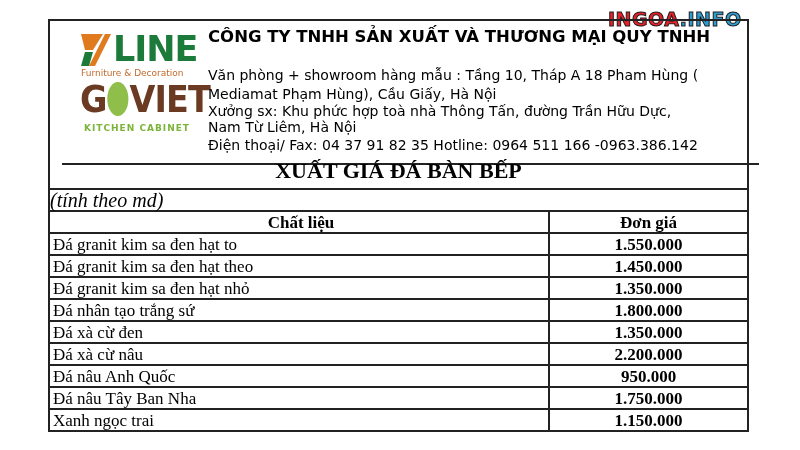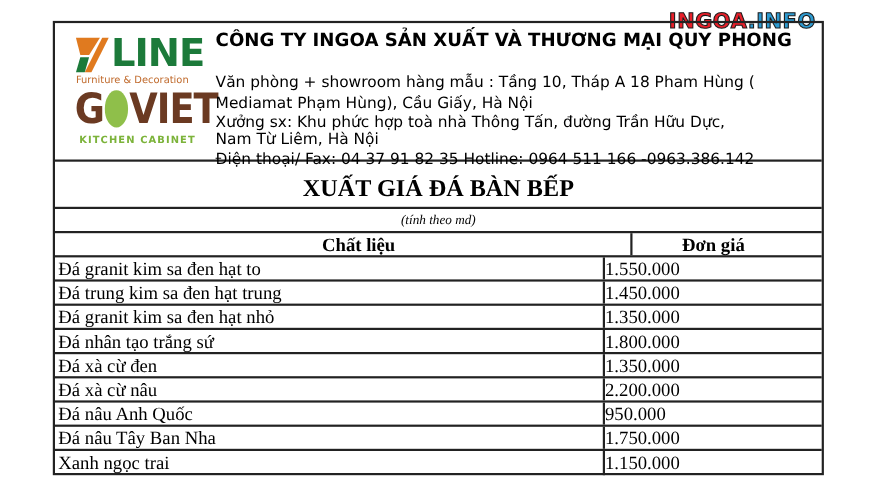--- a/index.html
+++ b/index.html
@@ -4,41 +4,41 @@
 <style>
   html, body { margin:0; padding:0; background:#ffffff; }
   body { width:800px; height:450px; position:relative; overflow:hidden; font-family:"DejaVu Sans", sans-serif; color:#000; }
 
   .watermark { position:absolute; left:608px; top:8px; font-family:"DejaVu Sans", sans-serif; font-weight:bold; font-size:19px; letter-spacing:0.5px; -webkit-text-stroke:1px #1b1b1b; }
   .watermark .w1 { color:#e8202a; }
   .watermark .w2 { color:#2e9bd1;margin-top:12px; }
 
   .frame { position:absolute; left:48px; top:19px; width:701px; height:413px; border:2px solid #222; box-sizing:border-box; }
 
-  .header { position:absolute; left:0; top:0; width:100%; height:126px; border-bottom:2px solid #222; box-sizing:border-box; }
+  .header { position:absolute; left:12px; top:0; width:100%; height:144px; border-bottom:2px solid #222; box-sizing:border-box; }
 
   .logo-xline { position:absolute; left:19px; top:11px; width:112px; height:32px; }
   .xline-text { position:absolute; left:0; top:0; font-family:"DejaVu Sans", sans-serif; font-weight:bold; font-size:35px; line-height:35px; letter-spacing:-1px; color:#1c7a3a; }
   .xline-sub { position:absolute; left:19px; top:47px; font-size:9px; color:#c06a2c; font-family:"DejaVu Sans", sans-serif; }
   .goviet { position:absolute; left:18px; top:58px; font-family:"DejaVu Sans", sans-serif; font-weight:bold; font-size:38px; line-height:40px; color:#6b3a22; letter-spacing:-1px; transform:scaleX(0.88); transform-origin:left top; }
   .goviet .o { display:inline-block; width:24px; height:34px; border-radius:50%; background:#8fbf4a; vertical-align:-4px; margin:0 1px; }
   .kitchen { position:absolute; left:22px; top:102px; font-size:9px; font-weight:bold; color:#7cb33a; letter-spacing:1px; font-family:"DejaVu Sans", sans-serif; }
 
   .company { position:absolute; left:146px; top:6px; font-weight:bold; font-size:16.5px; color:#000; white-space:nowrap; }
   .info-line { position:absolute; left:146px; font-size:14px; line-height:17px; color:#000; white-space:nowrap;margin-top:16px; }
 
   .title-row { position:absolute; left:0; top:132px; width:100%; height:37px; border-bottom:2px solid #222; box-sizing:border-box; text-align:center; font-family:"Liberation Serif", serif; font-weight:bold; font-size:22px; line-height:35px; }
-  .sub-row { position:absolute; left:0; top:169px; width:100%; height:22px; border-bottom:2px solid #222; box-sizing:border-box; text-align:center; font-family:"Liberation Serif", serif; font-style:italic; font-size:12px; line-height:20px; }
+  .sub-row { position:absolute; left:0; top:169px; width:100%; height:22px; border-bottom:2px solid #222; box-sizing:border-box; text-align:left; font-family:"Liberation Serif", serif; font-style:italic; font-size:20px; line-height:20px; }
 
   .table { position:absolute; left:0; top:191px; width:100%; }
   .row { position:relative; height:22px; border-bottom:2px solid #222; box-sizing:border-box; }
   .row:last-child { border-bottom:none; }
   .cell-name { position:absolute; left:0; top:0; width:500px; height:100%; border-right:2px solid #222; box-sizing:border-box; font-family:"Liberation Serif", serif; font-size:17px; line-height:21px; padding-left:3px; white-space:nowrap; }
-  .cell-price { position:absolute; left:500px; top:0; right:0; height:100%; font-family:"Liberation Serif", serif; font-size:17px; line-height:21px; text-align:left; white-space:nowrap; }
-  .head .cell-name { text-align:center; font-weight:bold; padding-left:4px;margin-left:25px; }
+  .cell-price { position:absolute; left:500px; top:0; right:0; height:100%; font-family:"Liberation Serif", serif; font-size:17px; line-height:21px; text-align:center; white-space:nowrap;font-weight:bold; }
+  .head .cell-name { text-align:center; font-weight:bold; padding-left:4px; }
   .head .cell-price { text-align:center; font-weight:bold; padding-right:0; }
 </style>
 </head>
 <body>
 
 <div class="watermark">
   <span class="w1">INGOA</span><span class="w2">.INFO</span>
 </div>
 
 <div class="frame">
@@ -52,42 +52,42 @@
       </svg>
       <span class="xline-text" style="left:32px">LINE</span>
     </div>
     <div class="xline-sub">Furniture &amp; Decoration</div>
 
     <div class="goviet">
       <span>G</span><span class="o"></span><span>VIET</span>
     </div>
     <div class="kitchen">KITCHEN CABINET</div>
 
-    <div class="company">CÔNG TY INGOA SẢN XUẤT VÀ THƯƠNG MẠI QUY PHONG</div>
+    <div class="company">CÔNG TY TNHH SẢN XUẤT VÀ THƯƠNG MẠI QUY TNHH</div>
     <div class="info-line" style="top:30px">Văn phòng + showroom hàng mẫu : Tầng 10, Tháp A 18 Pham Hùng (</div>
     <div class="info-line" style="top:49px">Mediamat Phạm Hùng), Cầu Giấy, Hà Nội</div>
     <div class="info-line" style="top:66px">Xưởng sx: Khu phức hợp toà nhà Thông Tấn, đường Trần Hữu Dực,</div>
     <div class="info-line" style="top:82px">Nam Từ Liêm, Hà Nội</div>
     <div class="info-line" style="top:100px">Điện thoại/ Fax: 04 37 91 82 35   Hotline: 0964 511 166 -0963.386.142</div>
   </div>
 
   <div class="title-row">XUẤT GIÁ ĐÁ BÀN BẾP</div>
   <div class="sub-row">(tính theo md)</div>
 
   <div class="table">
     <div class="row head">
       <div class="cell-name">Chất liệu</div>
       <div class="cell-price">Đơn giá</div>
     </div>
     <div class="row">
       <div class="cell-name">Đá granit kim sa đen hạt to</div>
       <div class="cell-price">1.550.000</div>
     </div>
     <div class="row">
-      <div class="cell-name">Đá trung kim sa đen hạt trung</div>
+      <div class="cell-name">Đá granit kim sa đen hạt theo</div>
       <div class="cell-price">1.450.000</div>
     </div>
     <div class="row">
       <div class="cell-name">Đá granit kim sa đen hạt nhỏ</div>
       <div class="cell-price">1.350.000</div>
     </div>
     <div class="row">
       <div class="cell-name">Đá nhân tạo trắng sứ</div>
       <div class="cell-price">1.800.000</div>
     </div>

